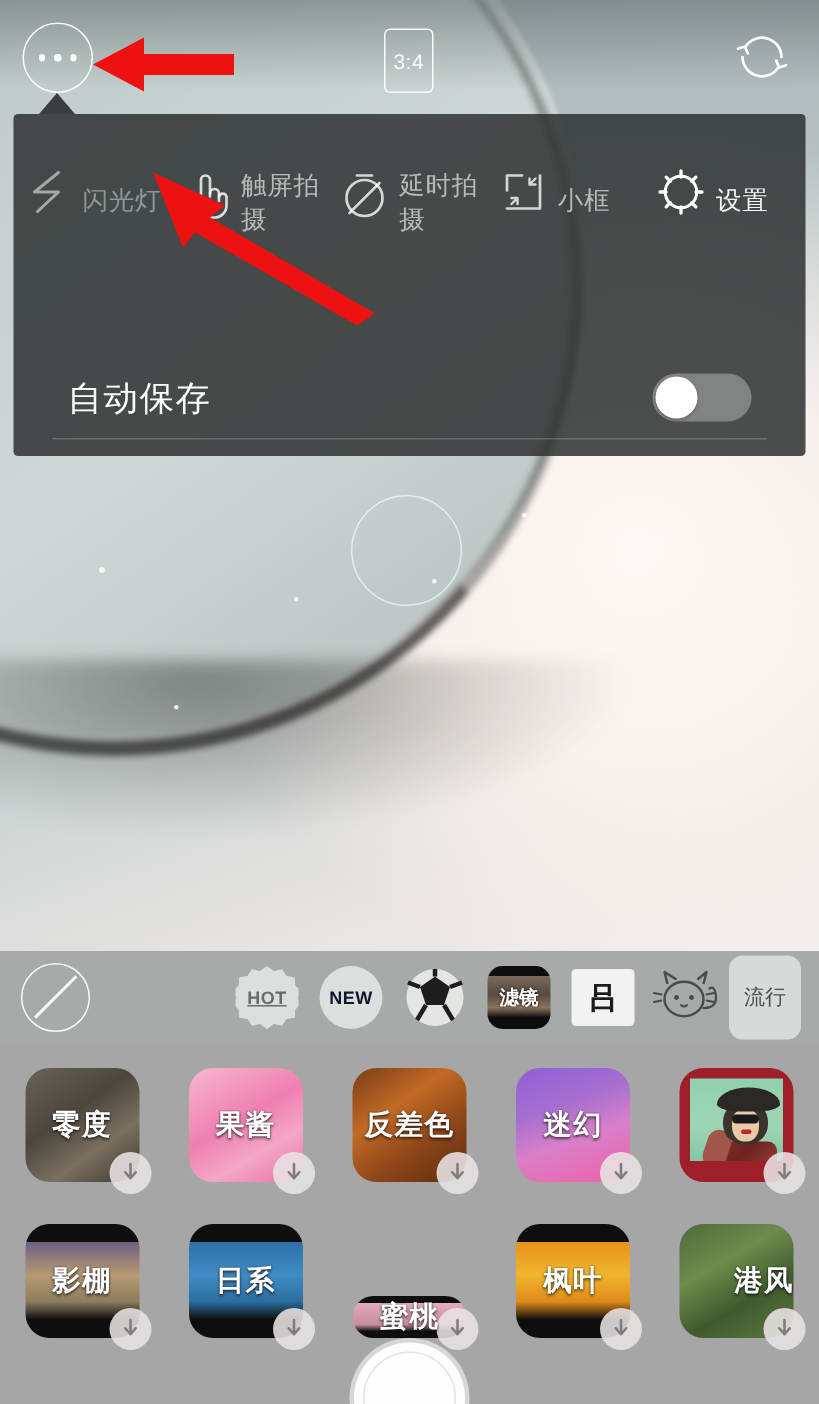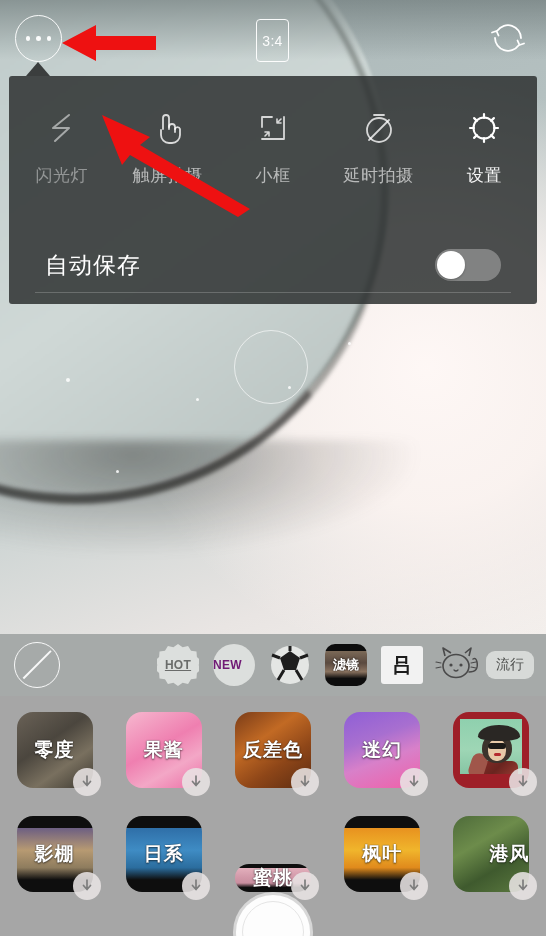--- a/index.html
+++ b/index.html
@@ -87,21 +87,21 @@
   #panel {
     position:absolute; left:9px; top:76px; width:528px; height:228px; z-index:25;
     background:rgba(47,50,50,0.86);
     border-radius:3px;
   }
   .panel-icons {
     position:absolute; left:0; top:0; width:100%; height:150px;
     display:flex; align-items:flex-start;
   }
   .panel-item {
-    flex:1; display:flex; flex-direction:column; align-items:center;
+    flex:1; display:flex; flex-direction:row; align-items:center;
     padding-top:26px;
   }
   .panel-item .ico { height:52px; display:flex; align-items:center; justify-content:center; }
   .panel-item .lbl {
     margin-top:10px; font-size:17px; color:rgba(255,255,255,0.62);
     letter-spacing:0.5px;
   }
   .panel-item.dim .lbl { color:rgba(255,255,255,0.42); }
   .panel-item.bright .lbl { color:rgba(255,255,255,0.95); }
   .panel-divider {
@@ -155,37 +155,37 @@
     width:42px; height:42px; border-radius:9px;
     background:rgba(226,228,226,0.9);
     display:flex; align-items:center; justify-content:center;
     font-size:12px; font-weight:bold; color:#6a6c6a; letter-spacing:0.3px;
     clip-path:polygon(50% 0%,61% 8%,74% 5%,81% 16%,94% 18%,95% 31%,105% 40%,99% 50%,105% 60%,95% 69%,94% 82%,81% 84%,74% 95%,61% 92%,50% 100%,39% 92%,26% 95%,19% 84%,6% 82%,5% 69%,-5% 60%,1% 50%,-5% 40%,5% 31%,6% 18%,19% 16%,26% 5%,39% 8%);
     text-decoration:underline;
   }
   .badge-circle {
     width:42px; height:42px; border-radius:50%;
     background:rgba(226,228,226,0.9);
-    display:flex; align-items:center; 
-    font-size:12px; font-weight:bold; color:#701a75; letter-spacing:0.3px;
+    display:flex; align-items:center; justify-content:center;
+    font-size:12px; font-weight:bold; color:#0f172a; letter-spacing:0.3px;
   }
   .cat-thumb {
     width:42px; height:42px; border-radius:10px; overflow:hidden;
     display:flex; align-items:center; justify-content:center;
     font-size:13px; font-weight:bold; color:#fff;
     background:linear-gradient(180deg,#0d0d0d 0%,#0d0d0d 16%,#7c6a58 16%,#5a4a40 45%,#8a7360 66%,#0d0d0d 82%,#0d0d0d 100%);
     text-shadow:0 0 2px rgba(0,0,0,0.9);
   }
   .cat-card {
     width:42px; height:38px; border-radius:3px; background:#f2f2f2;
     display:flex; align-items:center; justify-content:center;
     font-size:20px; font-weight:bold; color:#1c1c1c;
   }
   .cat-pill {
-    width:48px; height:28px; border-radius:9px;
+    width:48px; height:56px; border-radius:9px;
     background:rgba(222,224,222,0.88);
     display:flex; align-items:center; justify-content:center;
     font-size:14px; color:#4e504e; margin-right:12px; flex:none;text-align:right;
   }
 
   
   #filtergrid {
     position:absolute; left:0; top:696px; width:546px; height:240px; z-index:18;
     background:#a6a6a6;
     padding-top:16px;
@@ -303,38 +303,38 @@
           <path d="M25 22 A3 3 0 0 1 31 22 L31 27" fill="none" stroke="rgba(255,255,255,0.8)" stroke-width="1.8" stroke-linecap="round"></path>
           <path d="M31 24 A2.6 2.6 0 0 1 36 24 L36 30 A8 8 0 0 1 28 38 L25 38 A8 8 0 0 1 17 30 L17 25" fill="none" stroke="rgba(255,255,255,0.8)" stroke-width="1.8" stroke-linecap="round"></path>
         </svg>
       </div>
       <div class="lbl">触屏拍摄</div>
     </div>
 
     <div class="panel-item">
       <div class="ico">
         <svg width="46" height="46" viewBox="0 0 46 46">
+          <circle cx="23" cy="25" r="12" fill="none" stroke="rgba(255,255,255,0.78)" stroke-width="1.8"></circle>
+          <line x1="13" y1="35" x2="33" y2="15" stroke="rgba(255,255,255,0.78)" stroke-width="1.8" stroke-linecap="round"></line>
+          <line x1="18" y1="10" x2="28" y2="10" stroke="rgba(255,255,255,0.78)" stroke-width="1.8" stroke-linecap="round"></line>
+        </svg>
+      </div>
+      <div class="lbl">延时拍摄</div>
+    </div>
+
+    <div class="panel-item">
+      <div class="ico">
+        <svg width="46" height="46" viewBox="0 0 46 46">
           <path d="M12 22 L12 12 L22 12" fill="none" stroke="rgba(255,255,255,0.78)" stroke-width="1.8" stroke-linecap="round" stroke-linejoin="round"></path>
           <path d="M34 12 L34 34 L12 34" fill="none" stroke="rgba(255,255,255,0.78)" stroke-width="1.8" stroke-linecap="round" stroke-linejoin="round"></path>
           <path d="M31 14 L27 18 M27 18 L31 18 M27 18 L27 14" fill="none" stroke="rgba(255,255,255,0.78)" stroke-width="1.6" stroke-linecap="round" stroke-linejoin="round"></path>
           <path d="M15 31 L19 27 M19 27 L15 27 M19 27 L19 31" fill="none" stroke="rgba(255,255,255,0.78)" stroke-width="1.6" stroke-linecap="round" stroke-linejoin="round"></path>
         </svg>
       </div>
       <div class="lbl">小框</div>
-    </div>
-
-    <div class="panel-item">
-      <div class="ico">
-        <svg width="46" height="46" viewBox="0 0 46 46">
-          <circle cx="23" cy="25" r="12" fill="none" stroke="rgba(255,255,255,0.78)" stroke-width="1.8"></circle>
-          <line x1="13" y1="35" x2="33" y2="15" stroke="rgba(255,255,255,0.78)" stroke-width="1.8" stroke-linecap="round"></line>
-          <line x1="18" y1="10" x2="28" y2="10" stroke="rgba(255,255,255,0.78)" stroke-width="1.8" stroke-linecap="round"></line>
-        </svg>
-      </div>
-      <div class="lbl">延时拍摄</div>
     </div>
 
     <div class="panel-item bright">
       <div class="ico">
         <svg width="46" height="46" viewBox="0 0 46 46">
           <circle cx="23" cy="23" r="10.5" fill="none" stroke="#ffffff" stroke-width="2"></circle>
           <g stroke="#ffffff" stroke-width="2.2" stroke-linecap="round">
             <line x1="23" y1="9" x2="23" y2="13"></line>
             <line x1="23" y1="33" x2="23" y2="37"></line>
             <line x1="9" y1="23" x2="13" y2="23"></line>

